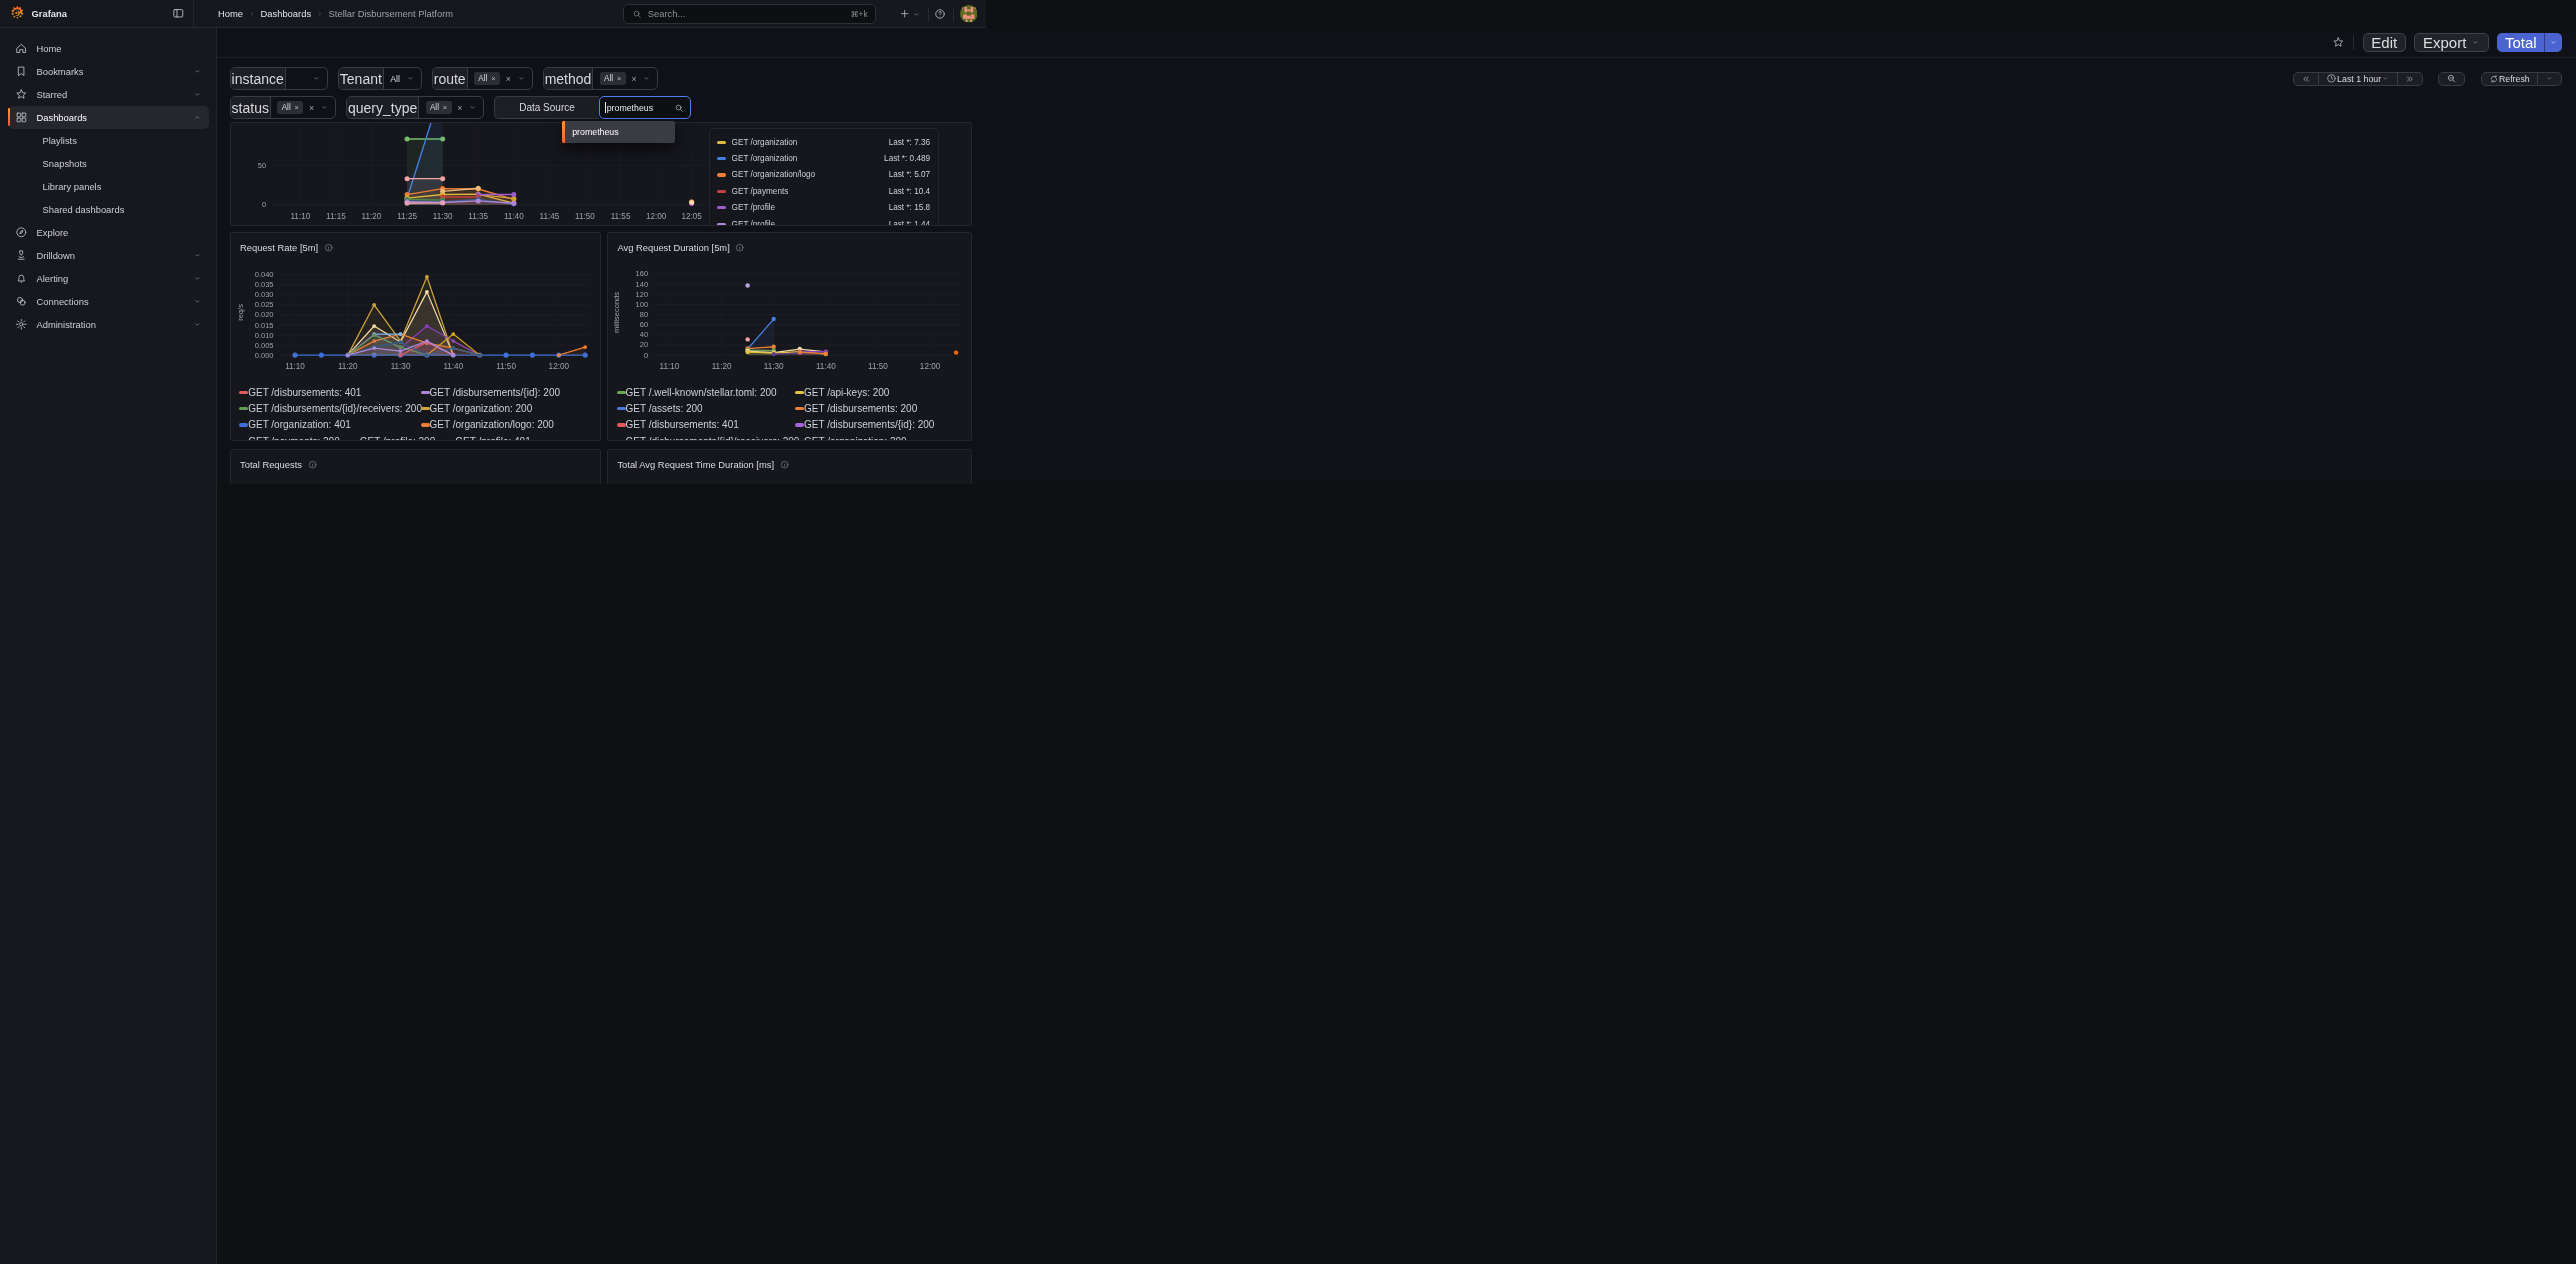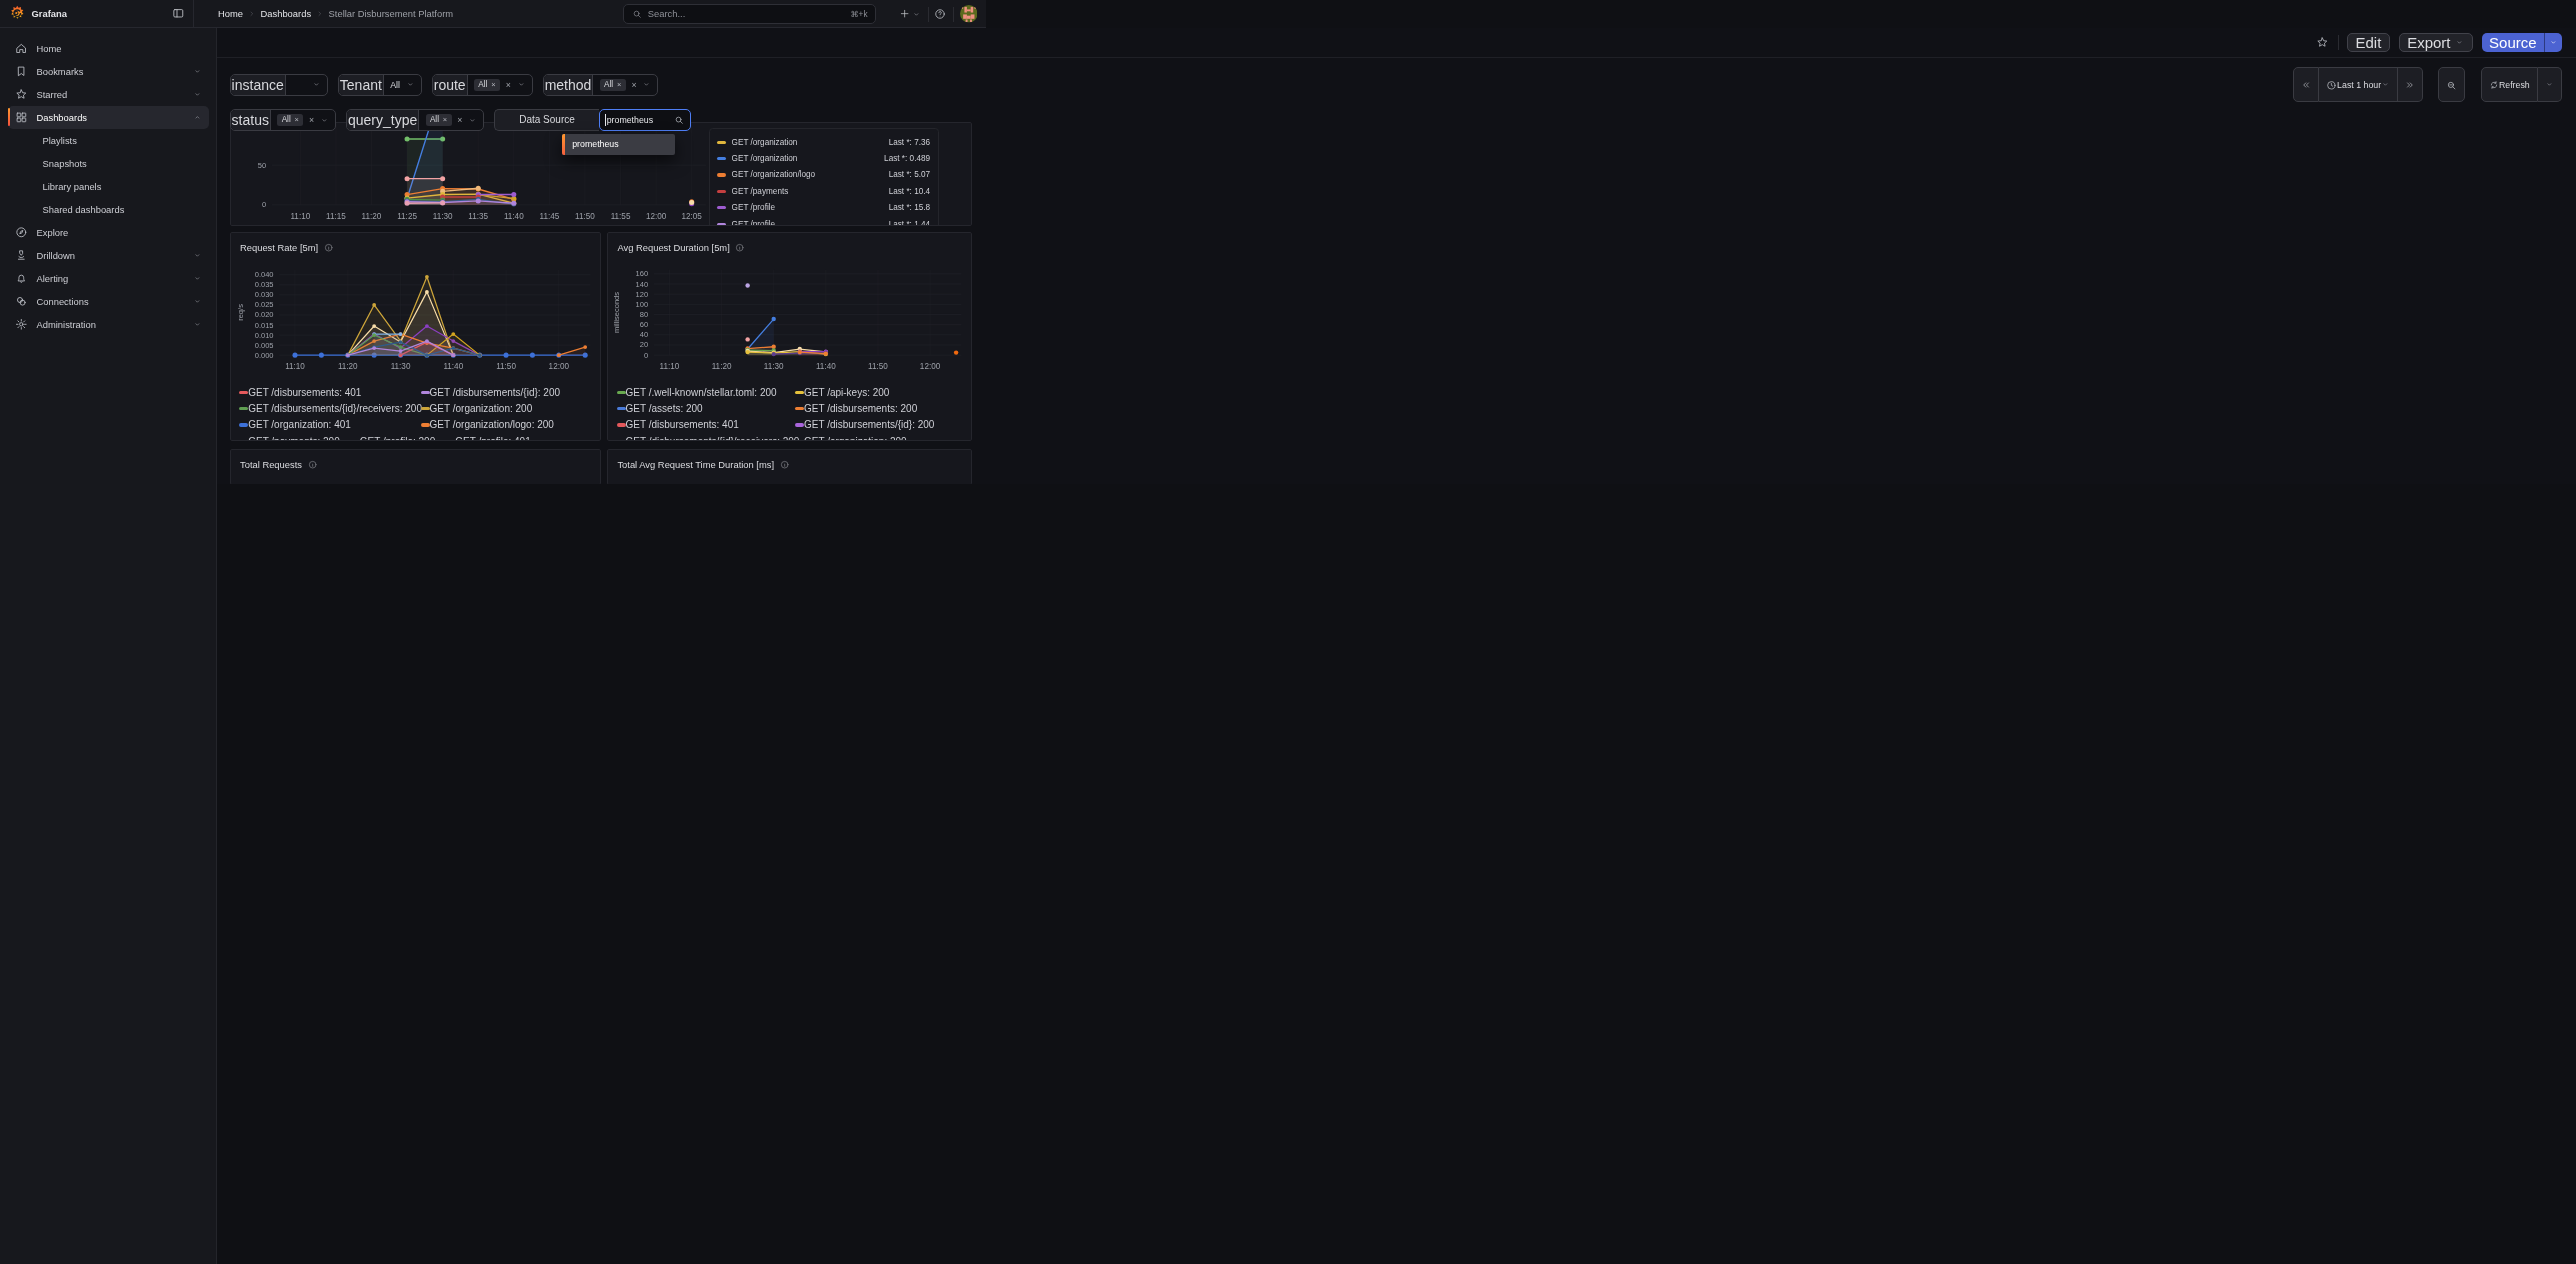--- a/index.html
+++ b/index.html
@@ -79,21 +79,21 @@
   .caret{width:0.6px;height:11.3px;background:#e8e9ec;margin-right:0.6px}
   .ds-text{color:#e8e9ec;font-size:8.8px;flex:1}
   .ds-input .sicon{color:#c3c5cb}
   .ds-dropdown{position:absolute;top:25px;left:68px;width:113px;background:#3b3c43;
     border-radius:1.9px;box-shadow:0 6.3px 16.4px rgba(0,0,0,.6);display:flex;z-index:40;overflow:hidden;cursor:pointer}
   .ds-accent{width:2.5px;background:linear-gradient(180deg,#ff9830,#f55f3d)}
   .ds-item{flex:1;padding:5.7px 7.5px;color:#fff;font-size:8.8px;font-weight:500}
 
   .spacer{flex:1}
   .timegroup{display:inline-flex}
-  .tbtn{display:inline-flex;align-items:center;gap:0;height:35px;padding:0 7px;background:#1d1e24;
+  .tbtn{display:inline-flex;align-items:center;gap:0;height:14px;padding:0 7px;background:#1d1e24;
     border:0.6px solid #3a3b42;color:#dcdde1;font-size:8.8px;cursor:pointer;font-family:inherit}
   .timegroup .tbtn:first-child{border-radius:5px 0 0 5px}
   .timegroup .tbtn:last-child{border-radius:0 5px 5px 0}
   .timegroup .tbtn+.tbtn{border-left:none}
   .tbtn.single{border-radius:5px;margin-left:5px;margin-right:6.3px}
   .tbtn .ticon{color:#c3c5cb}
 
   
   .panel{position:absolute;background:#16171d;border:0.6px solid #25262d;border-radius:1.9px;overflow:hidden}
   .phead{display:flex;align-items:center;gap:5.7px;padding:7px 9.4px 0;height:22.6px}
@@ -364,21 +364,21 @@
     <button class="btn">Edit</button>
     <button class="btn">
       <span>Export</span>
       <span class="chev-sm" data-icon="chevron-down">
           <svg width="10" height="10" viewBox="0 0 24 24" fill="none" stroke="currentColor" stroke-width="1.6" stroke-linecap="round" stroke-linejoin="round">
             <path d="M8 10.2l4 4 4-4"></path>
           </svg>
         </span>
     </button>
     <span class="sharegrp">
-      <button class="btn primary">Source</button>
+      <button class="btn primary">Total</button>
       <button class="btn primary-chev">
         <span class="chev-sm" data-icon="chevron-down" style="color:#fff">
             <svg width="10" height="10" viewBox="0 0 24 24" fill="none" stroke="currentColor" stroke-width="1.6" stroke-linecap="round" stroke-linejoin="round">
               <path d="M8 10.2l4 4 4-4"></path>
             </svg>
           </span>
       </button>
     </span>
   </div>
 

